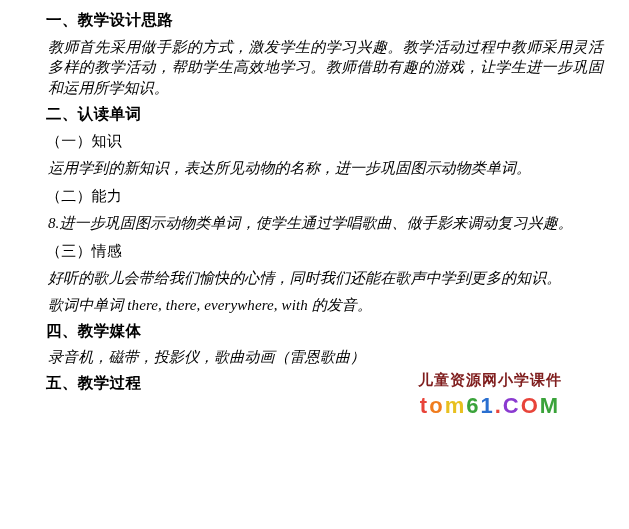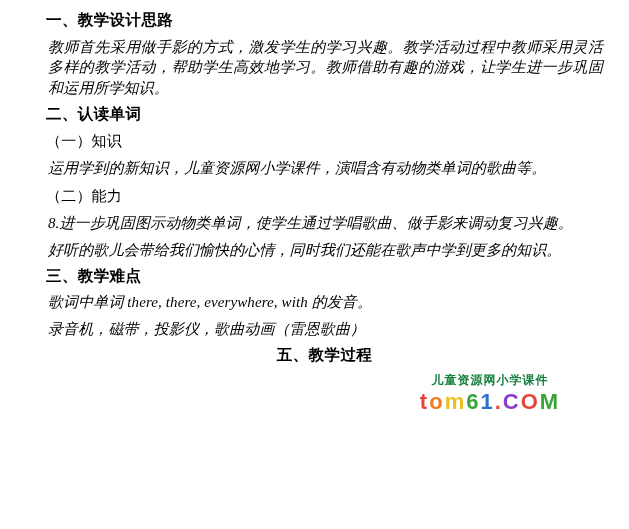--- a/index.html
+++ b/index.html
@@ -58,24 +58,24 @@
   .watermark {
     position: absolute;
     right: 14px;
     bottom: 6px;
     width: 250px;
     height: 56px;
     text-align: center;
     pointer-events: none;
   }
   .wm-line1 {
-    font-family: Liberation Sans, sans-serif;
-    font-size: 12px;
+    font-family: Liberation Mono, monospace;
+    font-size: 15px;
     font-weight: bold;
-    color: #15803d;
+    color: #7f1d1d;
     letter-spacing: 1px;
     white-space: nowrap;
     line-height: 1.2;
   }
   .wm-line2 {
     font-family: "Liberation Sans", sans-serif;
     font-size: 22px;
     font-weight: bold;
     letter-spacing: 2px;
     white-space: nowrap;
@@ -86,51 +86,51 @@
   .wm-c2 { color: #f07c1e; }
   .wm-c3 { color: #e8c020; }
   .wm-c4 { color: #3aa33a; }
   .wm-c5 { color: #2a6fd0; }
   .wm-c6 { color: #8a3ad0; }
   .wm-c7 { color: #e8443a; }
   .wm-c9 { color: #3aa33a; }
   .wm-dot { color: #e8443a; }
   .last-heading {
     padding-top: 4px;
-    text-align: center;
   }
 </style>
 </head>
 <body>
 
 <div class="page">
   <div class="doc">
 
     <div class="heading">一、教学设计思路</div>
 
     <div class="para indent1">教师首先采用做手影的方式，激发学生的学习兴趣。教学活动过程中教师采用灵活多样的教学活动，帮助学生高效地学习。教师借助有趣的游戏，让学生进一步巩固和运用所学知识。</div>
 
     <div class="heading">二、认读单词</div>
 
     <div class="sub">（一）知识</div>
 
-    <div class="para indent1">运用学到的新知识，儿童资源网小学课件，演唱含有动物类单词的歌曲等。</div>
+    <div class="para indent1">运用学到的新知识，表达所见动物的名称，进一步巩固图示动物类单词。</div>
 
     <div class="sub">（二）能力</div>
 
     <div class="para indent1">8.进一步巩固图示动物类单词，使学生通过学唱歌曲、做手影来调动复习兴趣。</div>
 
 
+    <div class="sub">（三）情感</div>
 
     <div class="para indent1">好听的歌儿会带给我们愉快的心情，同时我们还能在歌声中学到更多的知识。</div>
 
-    <div class="heading">三、教学难点</div>
 
     <div class="para indent1">歌词中单词 there, there, everywhere, with 的发音。</div>
 
+    <div class="heading">四、教学媒体</div>
 
     <div class="para indent1">录音机，磁带，投影仪，歌曲动画（雷恩歌曲）</div>
 
     <div class="heading last-heading">五、教学过程</div>
 
   </div>
 
   <div class="watermark">
     <div class="wm-line1">儿童资源网小学课件</div>
     <div class="wm-line2"><span class="wm-c1">t</span><span class="wm-c2">o</span><span class="wm-c3">m</span><span class="wm-c4">6</span><span class="wm-c5">1</span><span class="wm-dot">.</span><span class="wm-c6">C</span><span class="wm-c7">O</span><span class="wm-c9">M</span></div>

